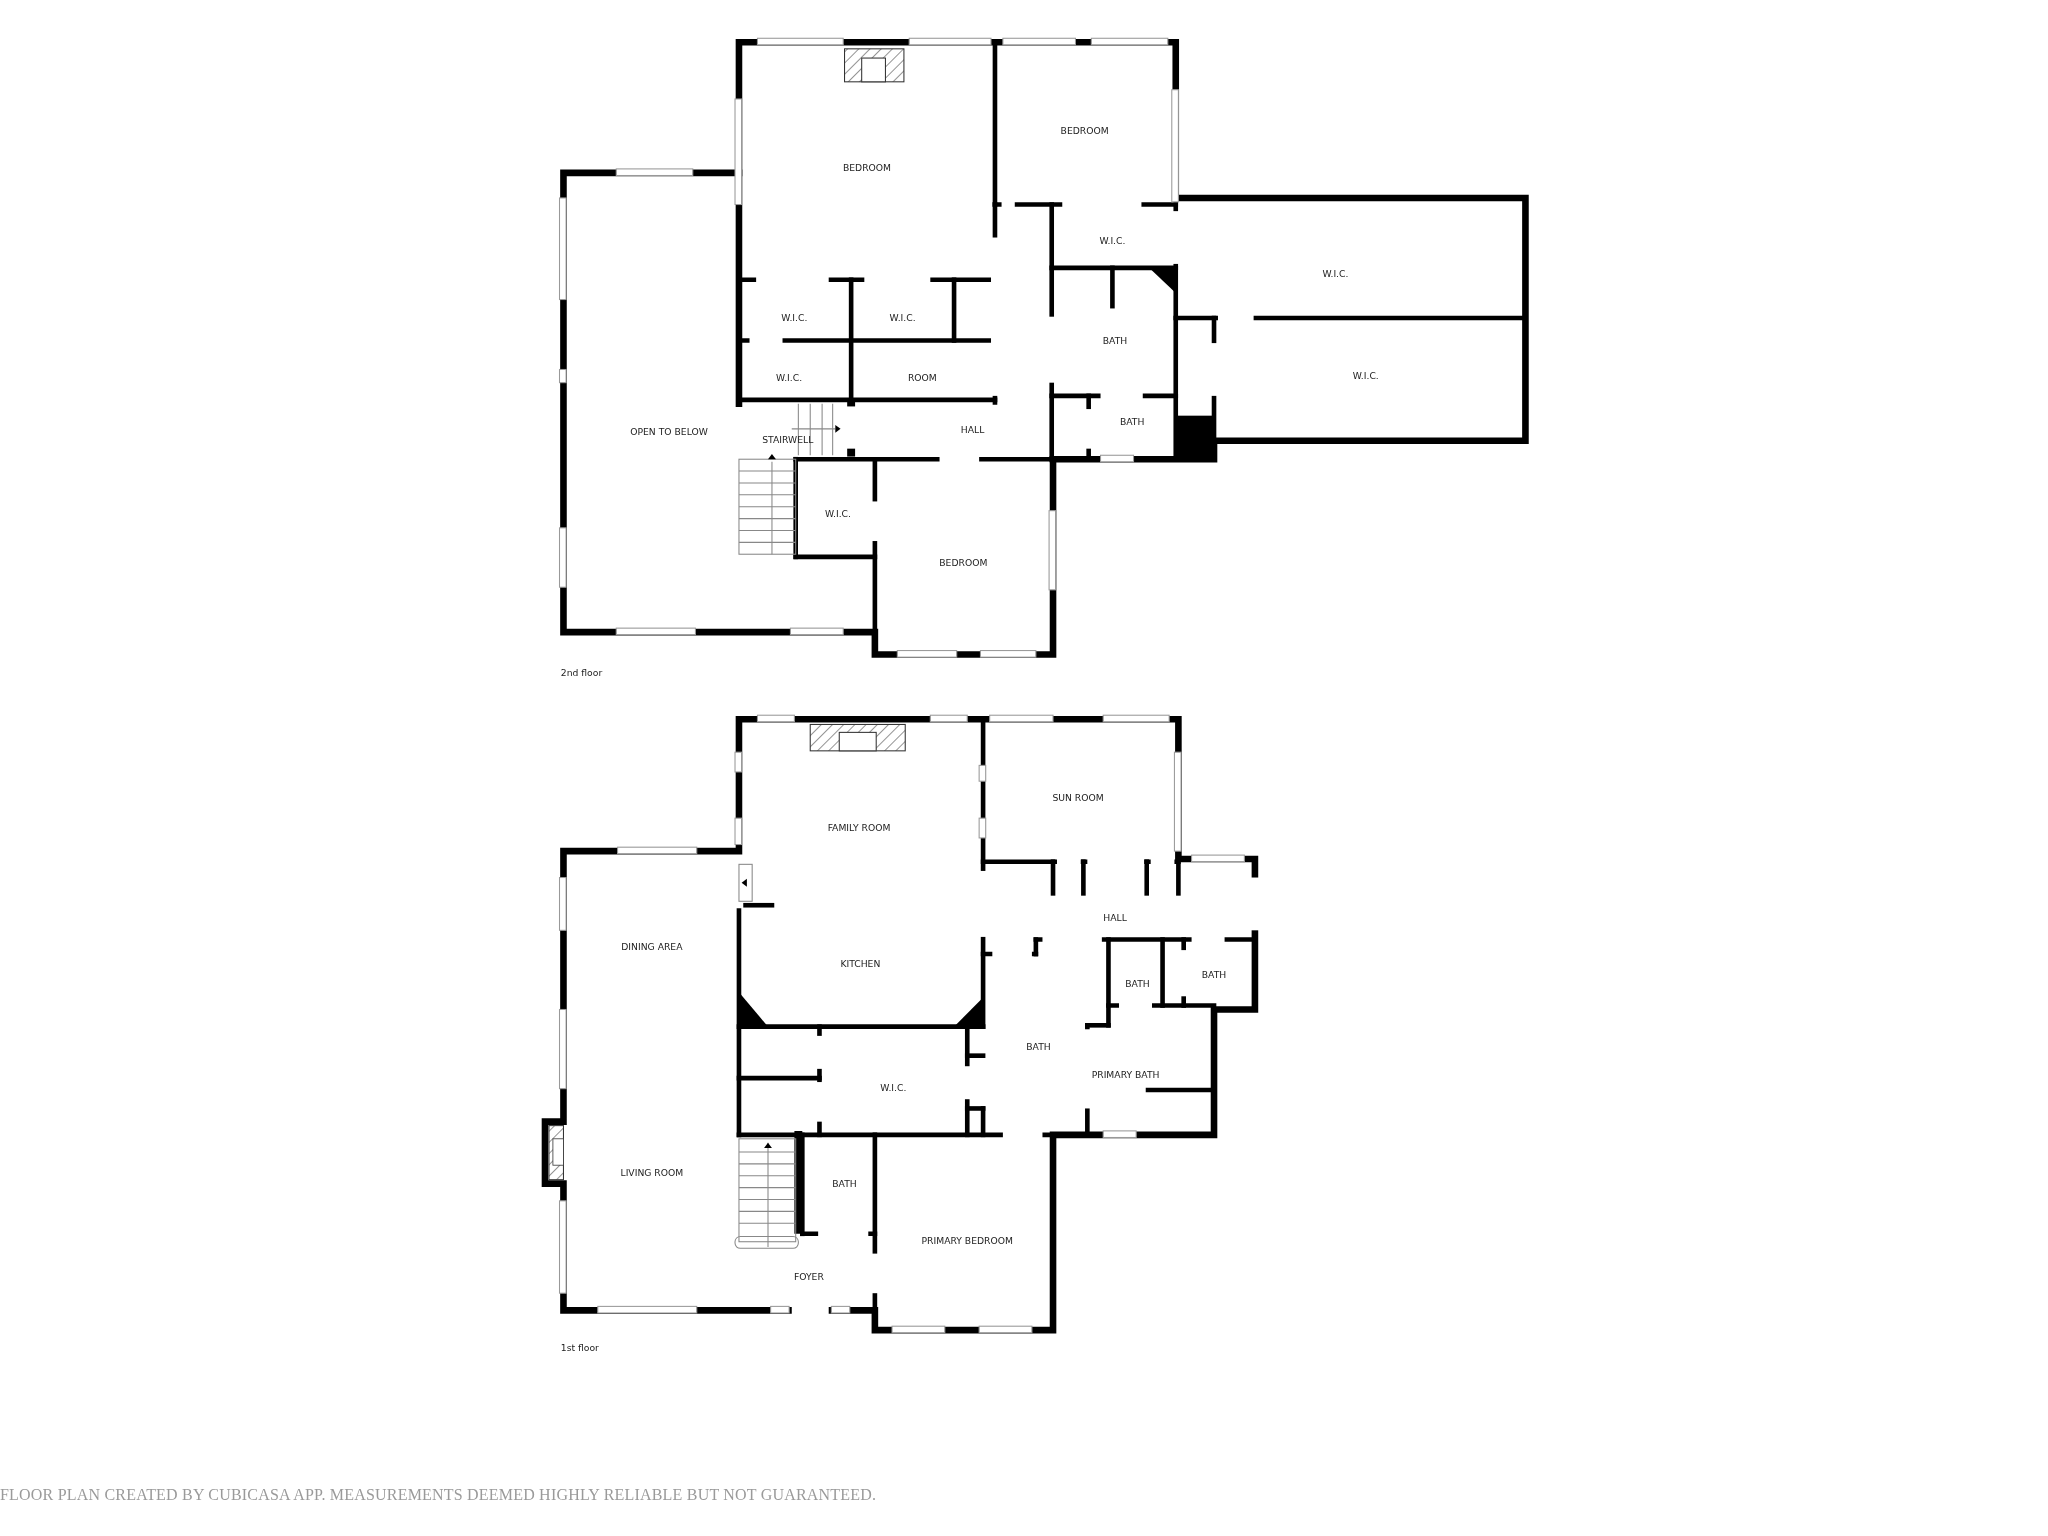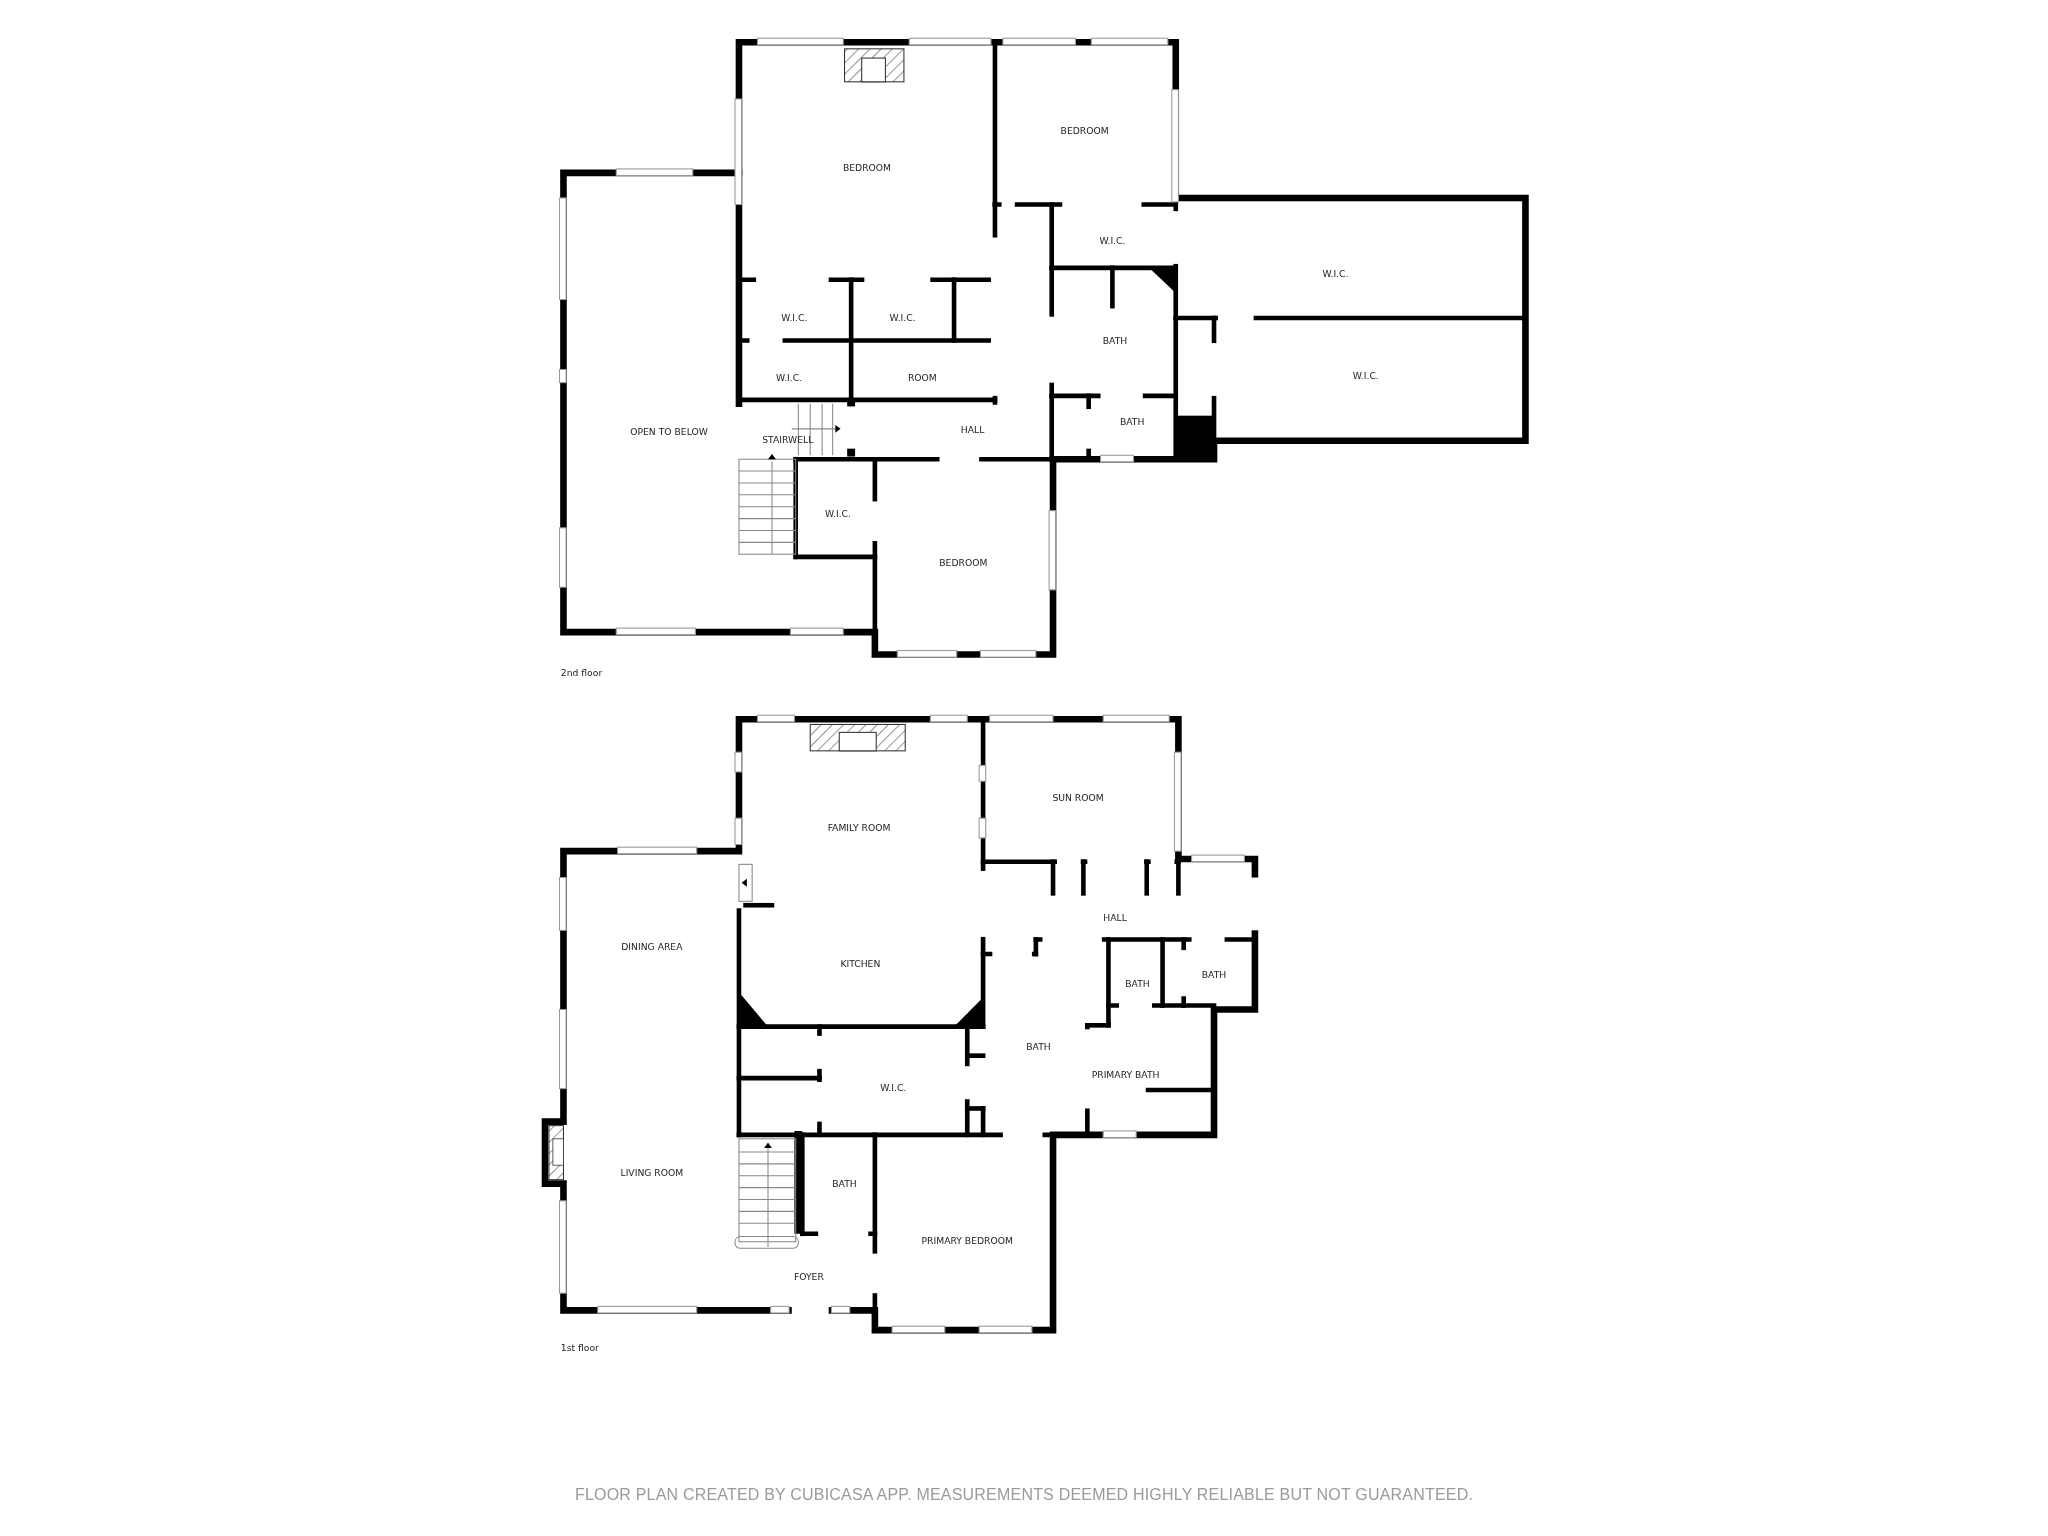--- a/index.html
+++ b/index.html
@@ -1,20 +1,20 @@
 <!DOCTYPE html>
 <html><head>
 <meta charset="utf-8">
 <style>
   html,body{margin:0;padding:0;background:#fff;}
   body{width:2048px;height:1536px;overflow:hidden;position:relative;font-family:"Liberation Sans",sans-serif;}
   #plan{position:absolute;left:0;top:0;width:2048px;height:1536px;}
   .lbl{font-family:"DejaVu Sans",sans-serif;font-size:7px;fill:#222;text-anchor:middle;dominant-baseline:middle;}
   .flbl{font-family:"DejaVu Sans",sans-serif;font-size:7px;fill:#222;text-anchor:start;}
-  .footer{position:absolute;left:0;width:2048px;top:1486px;text-align:center;font-family:Liberation Sans, sans-serif;font-size:16px;color:#9a9a9a;letter-spacing:0.2px;}
+  .footer{position:absolute;left:0;width:2048px;top:1486px;font-family:Liberation Serif, serif;font-size:16px;color:#9a9a9a;letter-spacing:0.2px;}
   .w{fill:none;stroke:#000;stroke-width:5;stroke-linecap:square;}
   .wt{fill:none;stroke:#000;stroke-width:3.5;stroke-linecap:square;}
   .win{fill:#fff;stroke:#999;stroke-width:0.8;}
   .door{fill:#fff;stroke:none;}
   .stair{fill:none;stroke:#888;stroke-width:0.8;}
   .hatch{fill:url(#hatch);stroke:#333;stroke-width:0.8;}
 </style>
 </head>
 <body>
 

